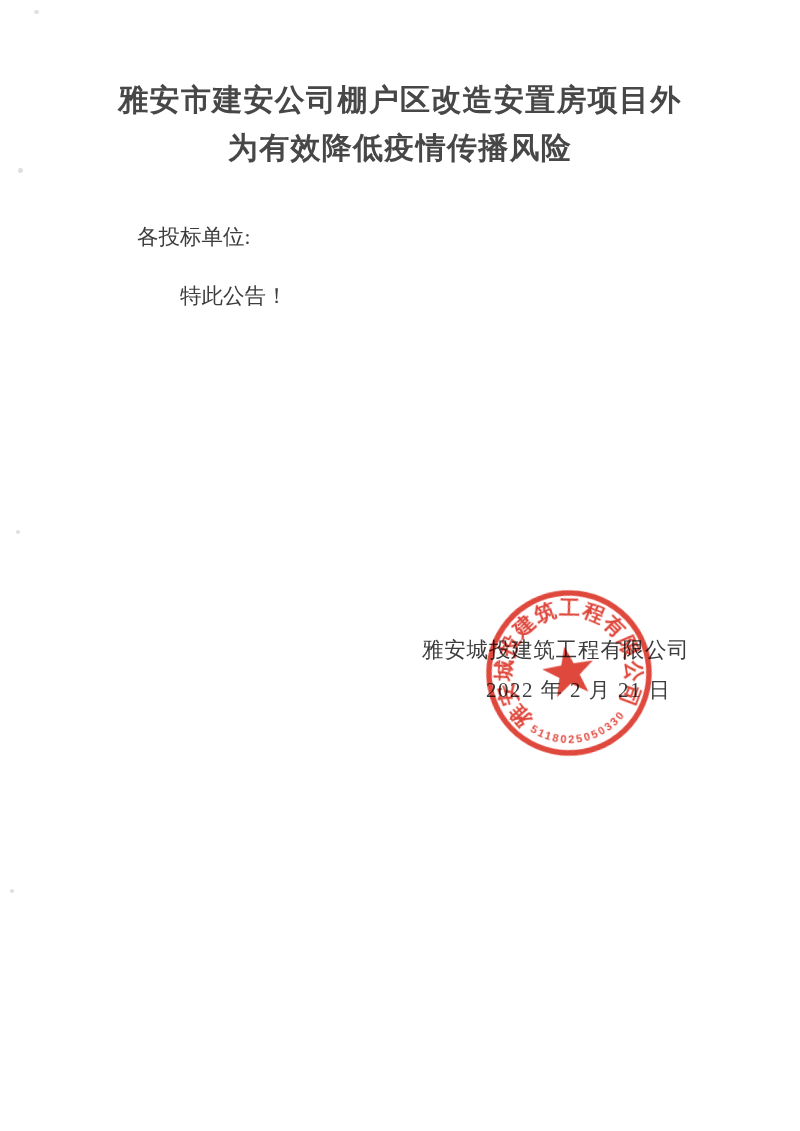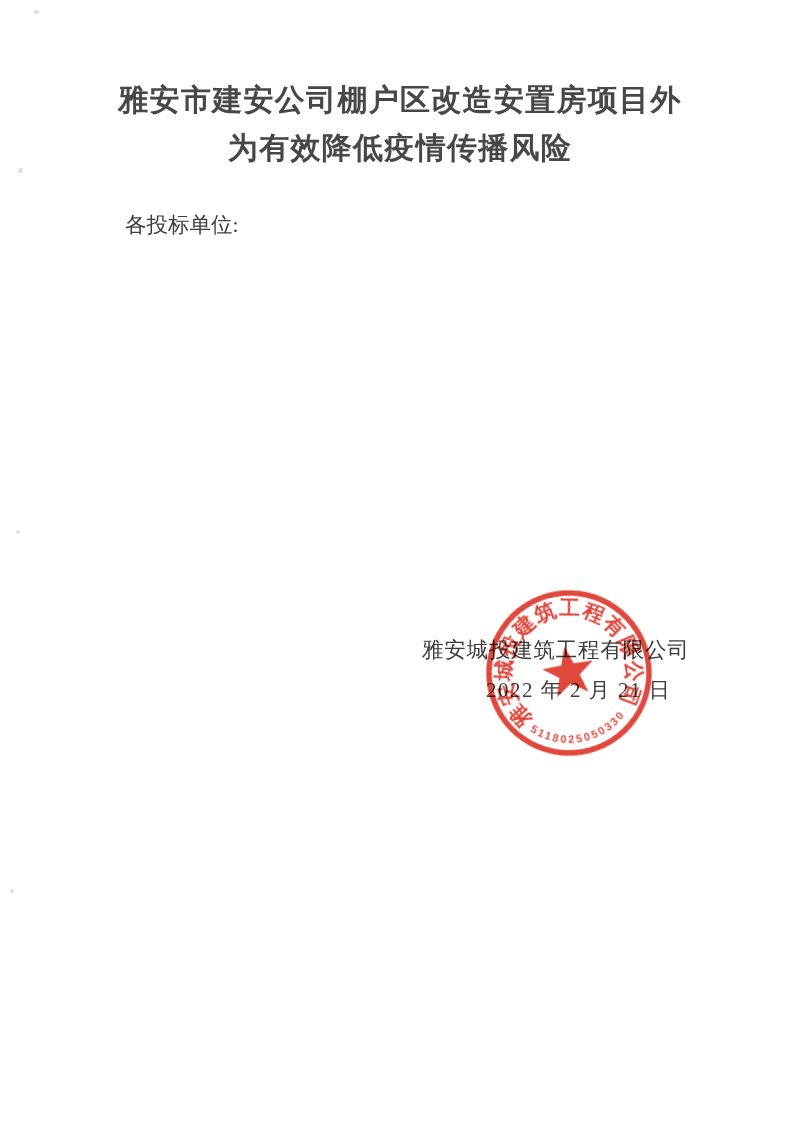--- a/index.html
+++ b/index.html
@@ -33,21 +33,21 @@
     position: absolute;
     left: 121px;
     top: 200px;
     width: 562px;
     font-size: 21.5px;
     line-height: 42.5px;
     color: #3c3c3c;
     text-align: justify;
   }
   .doc-body p {
-    margin: 4px;
+    margin: 16px;
     padding: 0;
   }
   .indent {
     text-indent: 2em;
   }
   .sig-company {
     position: absolute;
     left: 422px;
     top: 635px;
     font-size: 21.5px;
@@ -99,20 +99,21 @@
 
 <div class="page">
 
   <h1 class="doc-title">
     <span style="display:block">雅安市建安公司棚户区改造安置房项目外</span>
     <span style="display:block">为有效降低疫情传播风险</span>
   </h1>
 
   <div class="doc-body">
     <p>各投标单位:</p>
+    <p class="indent">特此公告！</p>
   </div>
 
   <div class="sig-company">雅安城投建筑工程有限公司</div>
   <div class="sig-date">2022 年 2 月 21 日</div>
 
   <svg class="seal" viewBox="0 0 170 170" xmlns="http://www.w3.org/2000/svg">
     <defs>
       <path id="arcTop" d="M 44 126 A 58 58 0 1 1 126 126" fill="none"></path>
       <path id="arcBottom" d="M 24.4 120 A 70 70 0 0 0 145.6 120" fill="none"></path>
     </defs>

